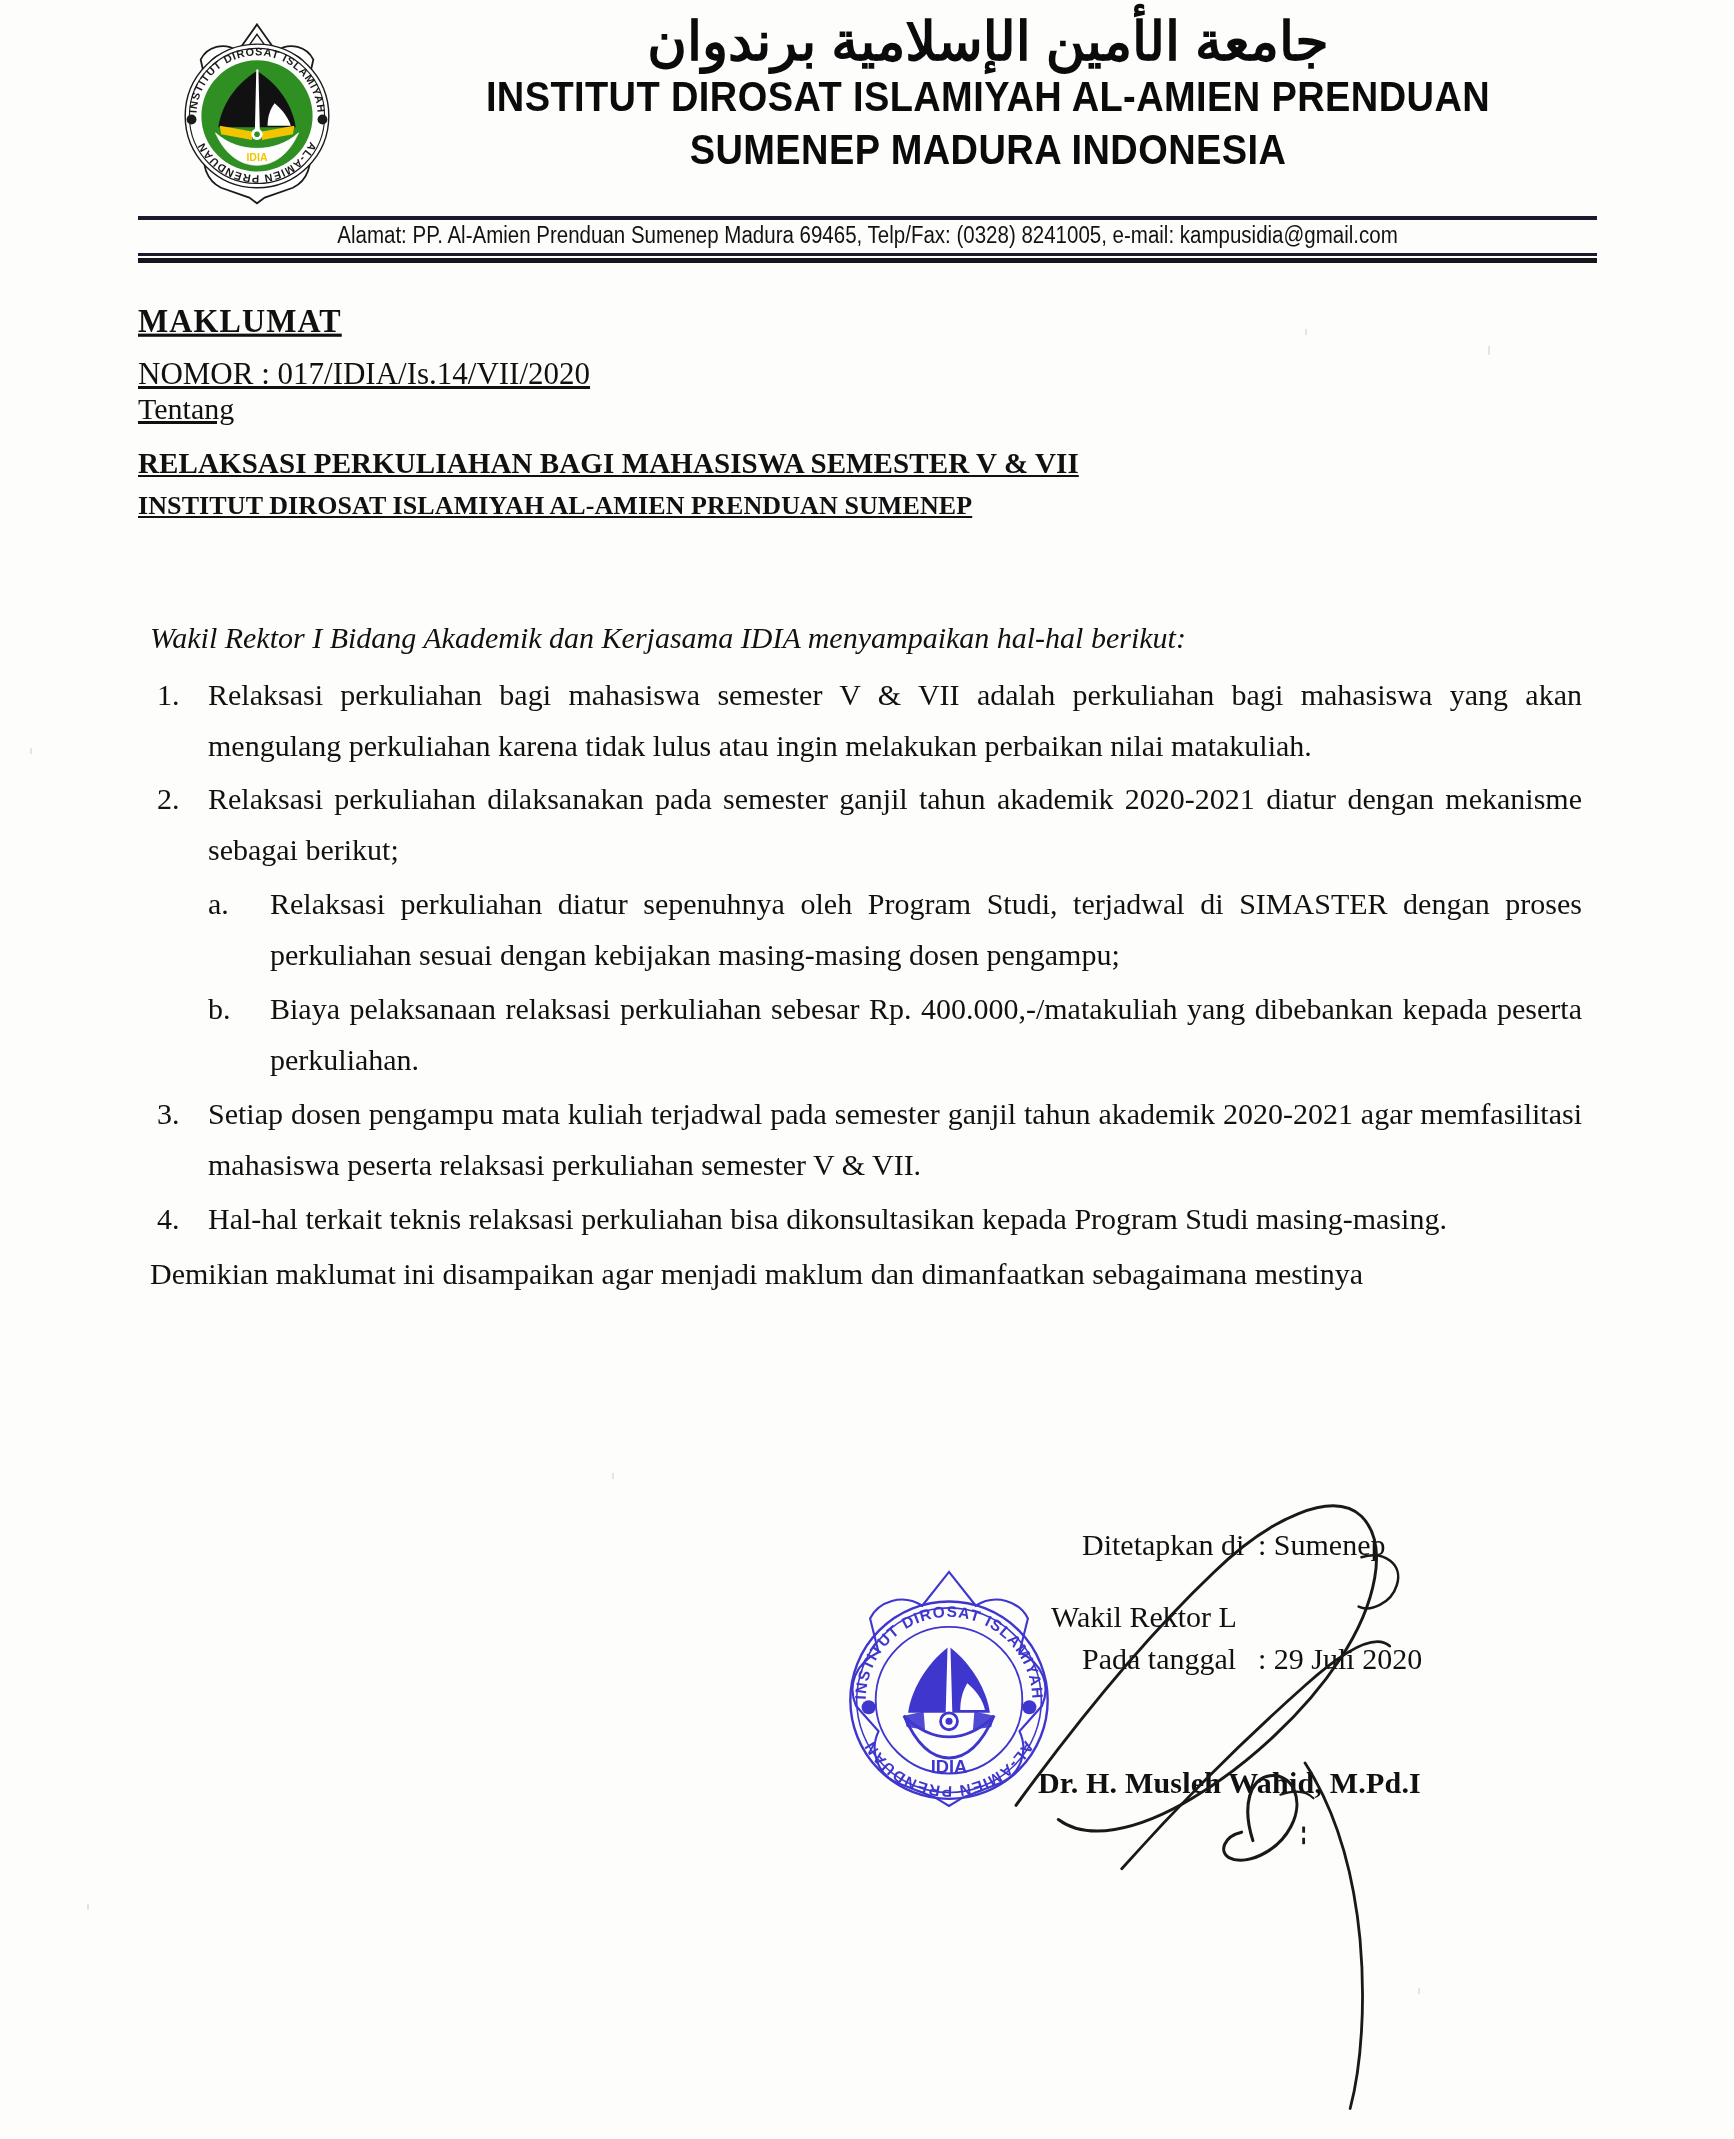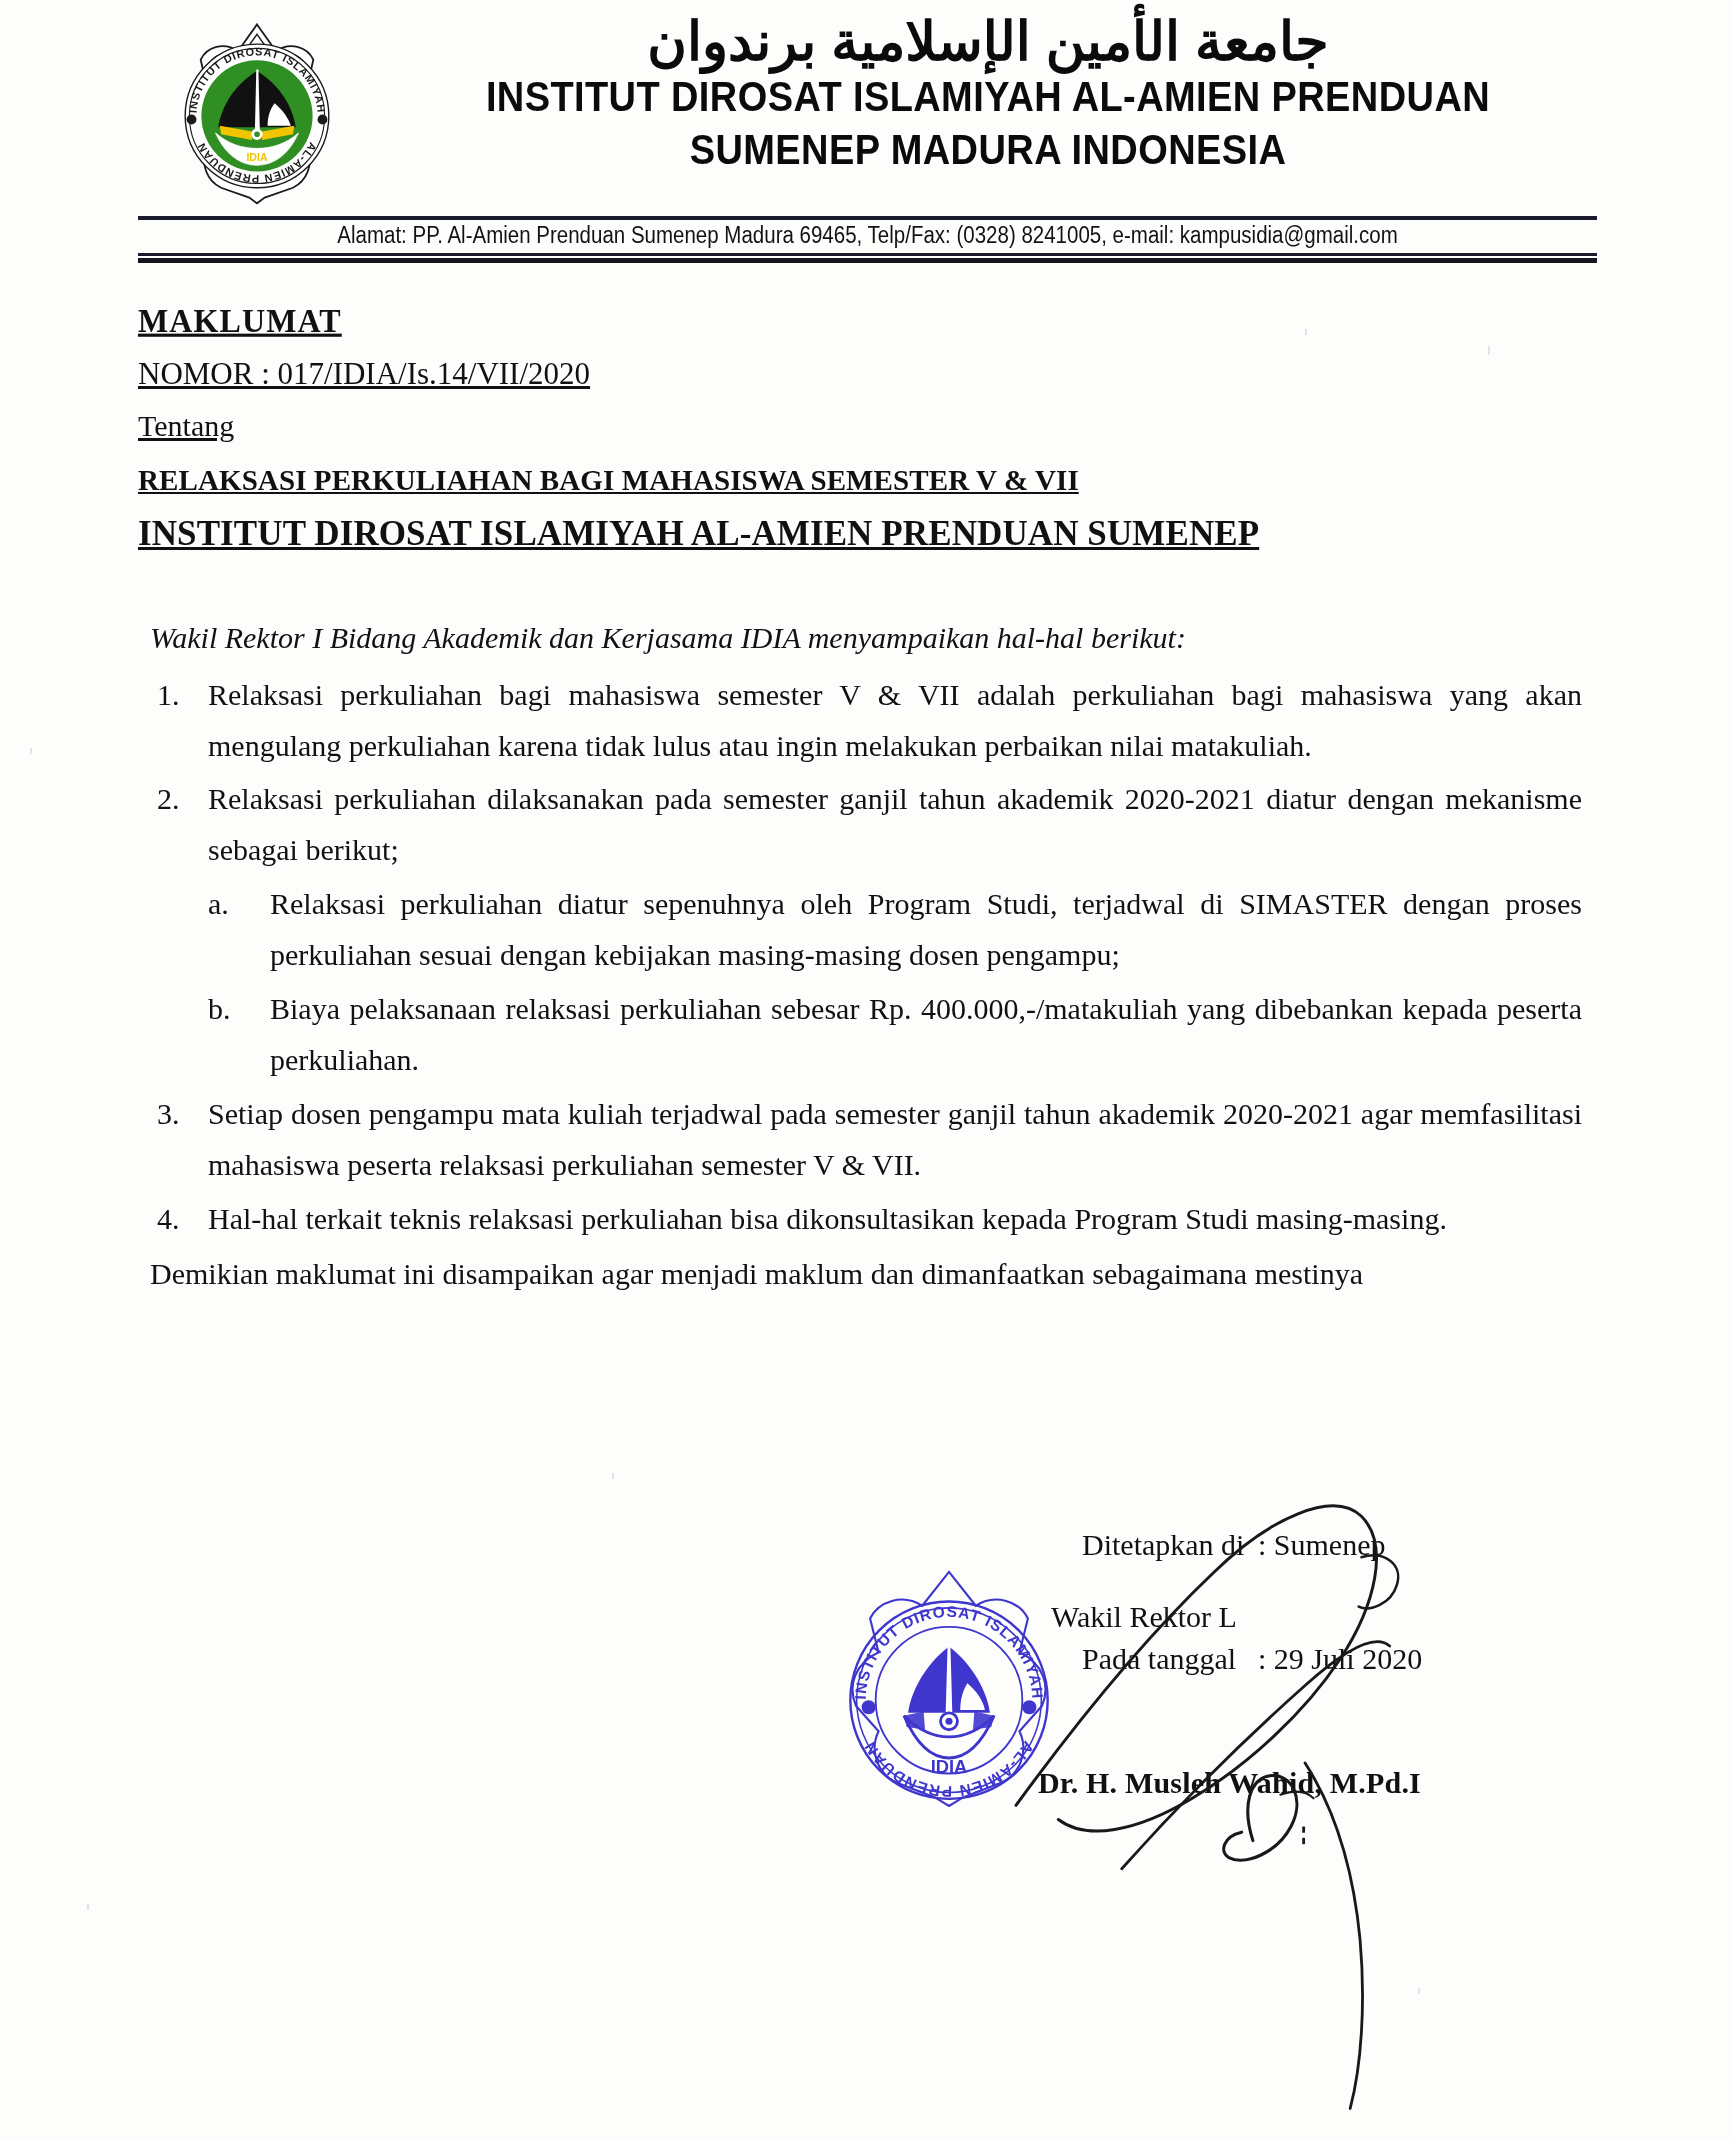--- a/index.html
+++ b/index.html
@@ -111,32 +111,31 @@
     font-weight: bold;
     letter-spacing: 1.1px;
     transform: scaleY(1.05);
   }
   .t-nomor {
     font-size: 31px;
     margin-top: 17px;
   }
   .t-tentang {
     font-size: 30px;
-    margin-top: 17px;
   }
   .t-subject1 {
     font-size: 29px;
     font-weight: bold;
     margin-top: 21px;
     letter-spacing: 0.1px;
   }
   .t-subject2 {
-    font-size: 35px;
-    font-weight: bold;
-    margin-top: 17px;
+    font-size: 26px;
+    font-weight: bold;
+    margin-top: 11px;
     letter-spacing: 0.1px;
   }
 
   
   .body-area {
     position: absolute;
     left: 150px; top: 612px;
     width: 1432px;
     font-size: 30px;
     line-height: 1.0;

